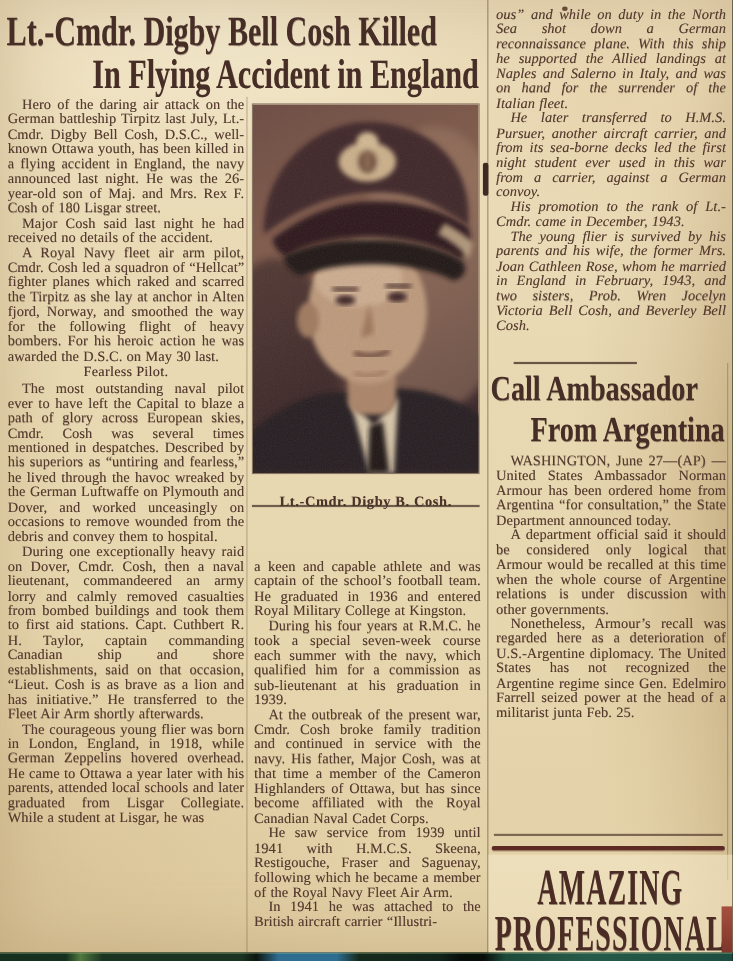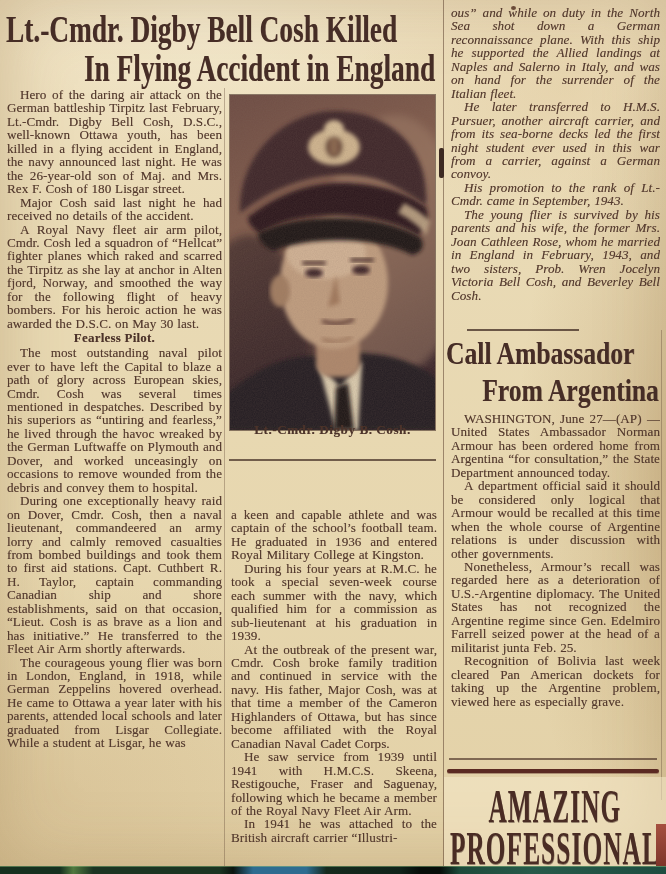--- a/index.html
+++ b/index.html
@@ -38,31 +38,31 @@
   .col2  { left:231px; top:468px; width:206px; height:398px;margin-top:40px; }
   .col3a { left:451px; top:6px;   width:209px; height:326px;font-style:italic; }
   .col3b { left:451px; top:412px; width:209px; height:344px; }
 
   .bp {
     margin:0; font-size:13px; line-height:13.45px; letter-spacing:0.1px; word-spacing:0.5px;
     text-align:justify; text-indent:13px; color:#543a2e;
     text-shadow:0.25px 0.25px 0.35px rgba(84,58,46,0.45);
   }
   .subhead {
-    margin:1px 0; font-size:12.8px; line-height:14px; font-weight:bold;
+    margin:1px 0; font-size:12.8px; line-height:14px; font-weight:normal;
     text-align:center; color:#4c332a; letter-spacing:0.3px;
     text-shadow:0.25px 0.25px 0.35px rgba(84,58,46,0.45);
   }
 
   .photo-frame {
     position:absolute; left:229px; top:94px; width:207px; height:337px;
     border:1px solid rgba(70,48,40,0.6); box-sizing:border-box;
   }
   .caption {
-    position:absolute; left:229px; top:422px; width:207px;
+    position:absolute; left:229px; top:448px; width:207px;
     font-size:13px; font-weight:bold; text-align:center; letter-spacing:0.6px;
     color:#4c332a; text-shadow:0.25px 0.25px 0.35px rgba(84,58,46,0.45);
   }
   .cap-rule { position:absolute; left:229px; top:459px; width:207px; height:2px; background:rgba(74,52,42,0.75); }
 
   .rule-short { position:absolute; left:467px; top:329px; width:112px; height:2px; background:rgba(74,52,42,0.8); }
   .headline2 {
     position:absolute; left:446px; top:335px; width:272px;
     transform:scale(0.8,1); transform-origin:0 0;
     font-size:32px; line-height:37px; font-weight:bold; color:#462d26;
@@ -102,21 +102,21 @@
 <div class="vrule v3"></div>
 <div class="ink-blob"></div>
 <div class="speck"></div>
 
 <div class="headline1">
   <div class="l1">Lt.-Cmdr. Digby Bell Cosh Killed</div>
   <div class="l2">In Flying Accident in England</div>
 </div>
 
 <div class="colbody col1">
-  <p class="bp">Hero of the daring air attack on the German battleship Tirpitz last February, Lt.-Cmdr. Digby Bell Cosh, D.S.C., well-known Ottawa youth, has been killed in a flying accident in England, the navy announced last night. He was the 26-year-old son of Maj. and Mrs. Rex F. Cosh of 180 Lisgar street.</p>
+  <p class="bp">Hero of the daring air attack on the German battleship Tirpitz last July, Lt.-Cmdr. Digby Bell Cosh, D.S.C., well-known Ottawa youth, has been killed in a flying accident in England, the navy announced last night. He was the 26-year-old son of Maj. and Mrs. Rex F. Cosh of 180 Lisgar street.</p>
   <p class="bp">Major Cosh said last night he had received no details of the accident.</p>
   <p class="bp">A Royal Navy fleet air arm pilot, Cmdr. Cosh led a squadron of “Hellcat” fighter planes which raked and scarred the Tirpitz as she lay at anchor in Alten fjord, Norway, and smoothed the way for the following flight of heavy bombers. For his heroic action he was awarded the D.S.C. on May 30 last.</p>
   <div class="subhead">Fearless Pilot.</div>
   <p class="bp">The most outstanding naval pilot ever to have left the Capital to blaze a path of glory across European skies, Cmdr. Cosh was several times mentioned in despatches. Described by his superiors as “untiring and fearless,” he lived through the havoc wreaked by the German Luftwaffe on Plymouth and Dover, and worked unceasingly on occasions to remove wounded from the debris and convey them to hospital.</p>
   <p class="bp">During one exceptionally heavy raid on Dover, Cmdr. Cosh, then a naval lieutenant, commandeered an army lorry and calmly removed casualties from bombed buildings and took them to first aid stations. Capt. Cuthbert R. H. Taylor, captain commanding Canadian ship and shore establishments, said on that occasion, “Lieut. Cosh is as brave as a lion and has initiative.” He transferred to the Fleet Air Arm shortly afterwards.</p>
   <p class="bp">The courageous young flier was born in London, England, in 1918, while German Zeppelins hovered overhead. He came to Ottawa a year later with his parents, attended local schools and later graduated from Lisgar Collegiate. While a student at Lisgar, he was</p>
 </div>
 
 <div class="photo-frame">
   <svg width="205" height="335" viewBox="0 0 205 335">
@@ -181,36 +181,35 @@
   <p class="bp" style="text-indent:0">a keen and capable athlete and was captain of the school’s football team. He graduated in 1936 and entered Royal Military College at Kingston.</p>
   <p class="bp">During his four years at R.M.C. he took a special seven-week course each summer with the navy, which qualified him for a commission as sub-lieutenant at his graduation in 1939.</p>
   <p class="bp">At the outbreak of the present war, Cmdr. Cosh broke family tradition and continued in service with the navy. His father, Major Cosh, was at that time a member of the Cameron Highlanders of Ottawa, but has since become affiliated with the Royal Canadian Naval Cadet Corps.</p>
   <p class="bp">He saw service from 1939 until 1941 with H.M.C.S. Skeena, Restigouche, Fraser and Saguenay, following which he became a member of the Royal Navy Fleet Air Arm.</p>
   <p class="bp">In 1941 he was attached to the British aircraft carrier “Illustri-</p>
 </div>
 
 <div class="colbody col3a">
   <p class="bp" style="text-indent:0">ous” and while on duty in the North Sea shot down a German reconnaissance plane. With this ship he supported the Allied landings at Naples and Salerno in Italy, and was on hand for the surrender of the Italian fleet.</p>
   <p class="bp">He later transferred to H.M.S. Pursuer, another aircraft carrier, and from its sea-borne decks led the first night student ever used in this war from a carrier, against a German convoy.</p>
-  <p class="bp">His promotion to the rank of Lt.-Cmdr. came in September, 1943.</p>
+  <p class="bp">His promotion to the rank of Lt.-Cmdr. came in December, 1943.</p>
   <p class="bp">The young flier is survived by his parents and his wife, the former Mrs. Joan Cathleen Rose, whom he married in England in February, 1943, and two sisters, Prob. Wren Jocelyn Victoria Bell Cosh, and Beverley Bell Cosh.</p>
 </div>
 
 <div class="rule-short"></div>
 
 <div class="headline2">
   <div class="l1">Call Ambassador</div>
   <div class="l2">From Argentina</div>
 </div>
 
 <div class="colbody col3b">
   <p class="bp">WASHINGTON, June 27—(AP) —United States Ambassador Norman Armour has been ordered home from Argentina “for consultation,” the State Department announced today.</p>
   <p class="bp">A department official said it should be considered only logical that Armour would be recalled at this time when the whole course of Argentine relations is under discussion with other governments.</p>
   <p class="bp">Nonetheless, Armour’s recall was regarded here as a deterioration of U.S.-Argentine diplomacy. The United States has not recognized the Argentine regime since Gen. Edelmiro Farrell seized power at the head of a militarist junta Feb. 25.</p>
-  <p class="bp">Recognition of Bolivia last week cleared Pan American dockets for taking up the Argentine problem, viewed here as especially grave.</p>
 </div>
 
 <div class="rule-thin"></div>
 <div class="rule-thick"></div>
 <div class="ad-bg"></div>
 
 <div class="ad">
   <div>AMAZING</div>
   <div>PROFESSIONAL</div>
 </div>

